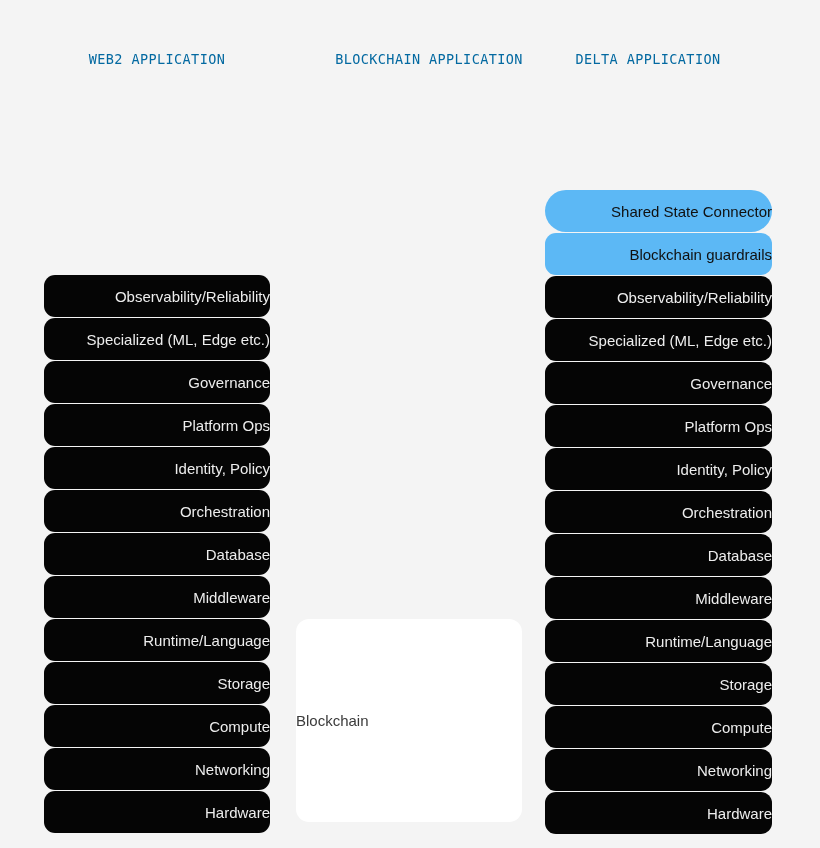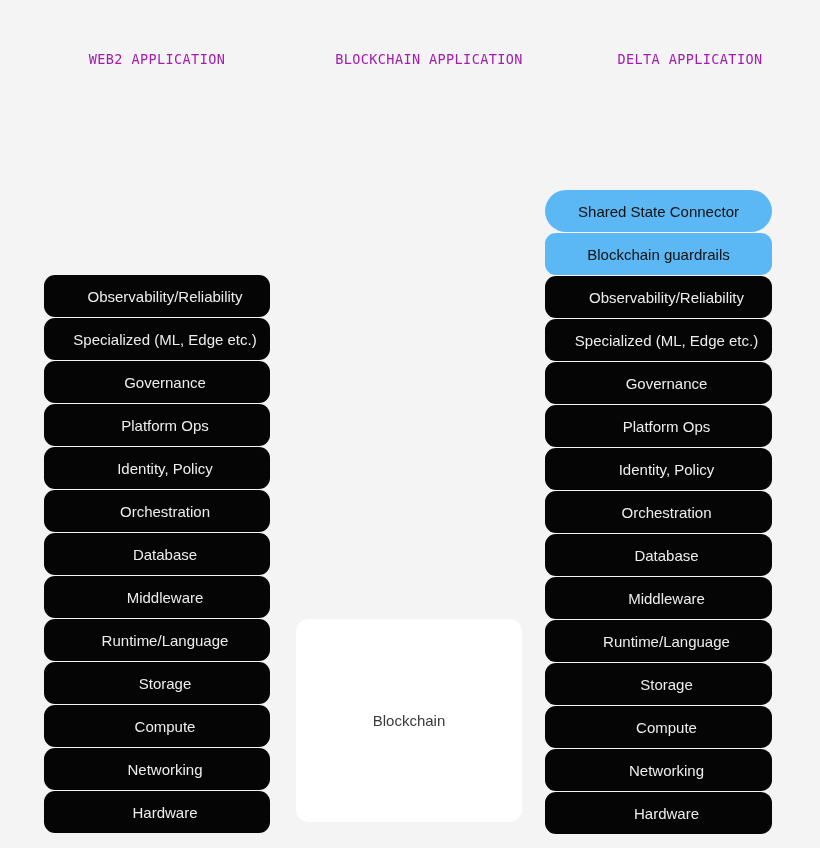--- a/index.html
+++ b/index.html
@@ -19,46 +19,46 @@
     position: absolute;
     inset: 0;
   }
 
   
   .col-header {
     position: absolute;
     font-family: "DejaVu Sans Mono", "Liberation Mono", monospace;
     font-size: 13.5px;
     letter-spacing: 0.4px;
-    color: #a21caf;
+    color: #0369a1;
     text-align: center;
     white-space: nowrap;
     transform: translateX(-50%);
     top: 51px;
   }
   #hdr-web2     { left: 157px; }
   #hdr-chain    { left: 409px; margin-left: 20px; }
-  #hdr-delta    { left: 690px; }
+  #hdr-delta    { left: 648px; }
 
   
   .stack {
     position: absolute;
     display: flex;
     flex-direction: column;
   }
   #stack-web2  { left: 44px;  top: 275px; width: 226px; }
   #stack-delta { left: 545px; top: 190px; width: 227px; }
 
   .layer {
     height: 42px;
     margin-bottom: 1px;
     border-radius: 11px;
     display: flex;
     align-items: center;
-    justify-content: center;
+    justify-content: flex-end;
     box-sizing: border-box;
     font-size: 15px;
     line-height: 1;
     white-space: nowrap;
   }
   .layer:last-child { margin-bottom: 13px; }
 
   .layer.dark {
     background: #050505;
     color: #ededed;
@@ -76,21 +76,20 @@
   #blockchain-box {
     position: absolute;
     left: 296px;
     top: 619px;
     width: 226px;
     height: 203px;
     background: #ffffff;
     border-radius: 13px;
     display: flex;
     align-items: center;
-    justify-content: center;
     font-size: 15px;
     color: #3a3a3a;
     white-space: nowrap;
   }
 </style>
 </head>
 <body>
 
 <div class="canvas">
 

